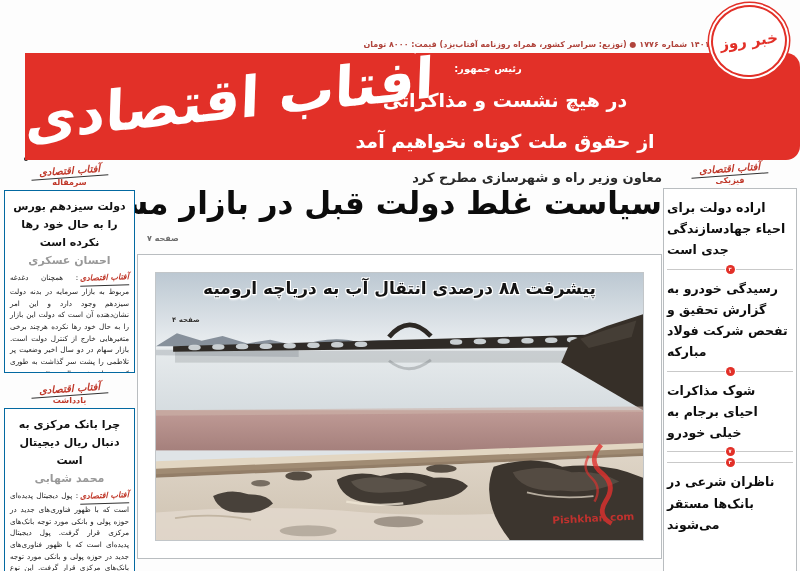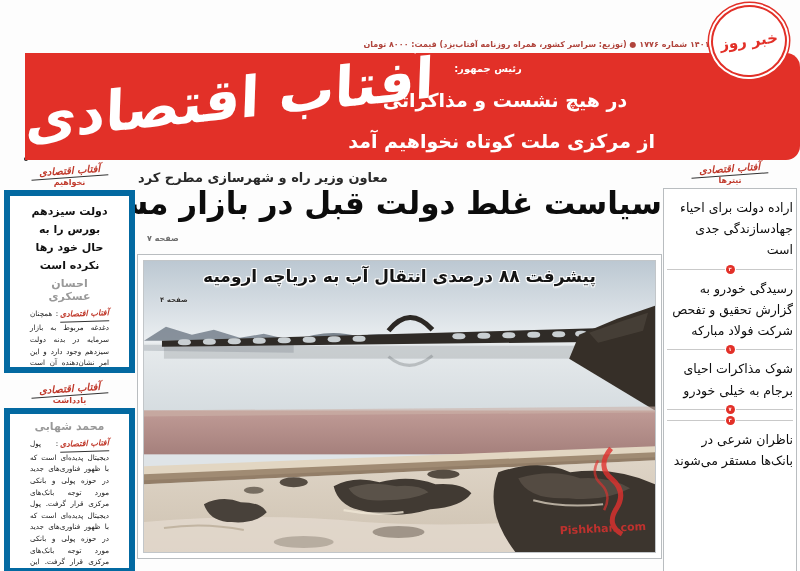--- a/index.html
+++ b/index.html
@@ -33,77 +33,77 @@
     position:absolute; top:-8px; left:30px; width:380px; text-align:center;
     color:#fff; font-size:56px; font-weight:bold; line-height:1.9;
     transform:rotate(-6deg) skewX(-8deg); white-space:nowrap;
   }
   .quote { position:absolute; top:10px; right:auto; left:330px; width:300px; color:#fff; text-align:center; }
   .quote-kicker { font-size:10px; font-weight:bold; text-align:center; padding-right:34px; margin-bottom:3px; }
   .quote-line { font-size:19px; font-weight:900; line-height:1.5; white-space:nowrap;margin-top:12px; }
   .band-dot { position:absolute; top:157px; right:auto; left:24px; width:4px; height:4px; background:#222; border-radius:50%; }
 
   
-  .kicker { position:absolute; top:170px; left:138px; width:524px; text-align:left;
+  .kicker { position:absolute; top:170px; left:138px; width:524px; text-align:right;
             font-size:13px; font-weight:bold; color:#2a2a2a; }
   .headline { position:absolute; top:185px; left:138px; width:524px; text-align:center;
               font-size:31px; font-weight:900; color:#0c0c0c; white-space:nowrap; }
   .headline-page { position:absolute; top:234px; right:auto; left:147px; font-size:8px;
                    font-weight:bold; color:#6d6d6d; }
 
   .photo-frame { position:absolute; top:254px; left:137px; width:525px; height:305px;
-                 border:1px solid #b9bdc0; background:#fff; padding:5px; }
+                 border:1px solid #b9bdc0; background:#fff; padding:17px; }
   .photo { position:relative; width:100%; height:100%; border:1px solid #c2c6c9; overflow:hidden; background:#dfe4e7; }
   .photo svg { display:block; width:100%; height:100%; }
   .caption { position:absolute; top:5px; left:0; right:0; z-index:2; text-align:center;
              font-size:17px; font-weight:900; color:#141414;
              text-shadow:-1px -1px 0 #fff, 1px -1px 0 #fff, -1px 1px 0 #fff, 1px 1px 0 #fff, 0 2px 2px rgba(255,255,255,.8); }
-  .caption-page { position:absolute; top:35px; right:auto; left:16px; z-index:2; font-size:7px;
+  .caption-page { position:absolute; top:43px; right:auto; left:16px; z-index:2; font-size:7px;
                   font-weight:bold; color:#333; text-shadow:0 0 2px #fff; }
   svg text.wm { font-family:"DejaVu Sans", sans-serif; font-weight:bold; }
 
   
   .col-left  { position:absolute; top:160px; right:auto; left:4px;  width:131px; }
   .col-right { position:absolute; top:158px; right:3px;  width:134px; height:413px; }
   .sec-head { text-align:center; margin-bottom:2px; line-height:1.1; }
   .sec-logo { display:inline-block; color:#c0392b; font-size:10px; font-weight:bold; font-style:italic;
               transform:rotate(-4deg); border-bottom:1.5px solid #333; padding:0 8px 1px; white-space:nowrap; }
   .sec-label { display:block; font-size:8px; color:#c0392b; font-weight:bold; margin-top:1px; }
-  .sbox { border:6px solid #0369a1; background:#fff; padding:4px 20px; overflow:hidden; }
+  .sbox { border:1px solid #0369a1; background:#fff; padding:4px 5px; overflow:hidden; }
   .box-editorial { height:183px; }
   .box-note { height:166px; margin-bottom:0; }
   .head2 { margin-top:5px; }
   .stitle { font-size:11px; font-weight:800; text-align:center; line-height:1.65; color:#111; margin:3px 0 1px; }
   .sby { font-size:11px; color:#999; text-align:center; font-weight:bold; margin:2px 0 5px; }
   .sbody { font-size:7.2px; color:#222; text-align:justify; line-height:1.62; }
   .inline-logo { color:#c0392b; font-style:italic; font-weight:bold; font-size:8px;
                  border-bottom:1px solid #333; display:inline-block; transform:rotate(-2deg); margin-left:2px; }
 
   .rbox { border:1px solid #b9bdc0; background:#fff; padding:5px 3px 0; height:385px; overflow:hidden; }
-  .ritem { font-size:12.5px; font-weight:400; text-align:right; line-height:1.7; color:#0d0d0d; padding:3px 0; }
+  .ritem { font-size:12.5px; font-weight:700; text-align:left; line-height:1.7; color:#0d0d0d; padding:3px 0; }
   .rsep { display:flex; align-items:center; height:11px; }
   .rsep .line { flex:1; border-top:1px solid #c9c9c9; }
   .rdot { width:9px; height:9px; background:#e23028; border-radius:50%; color:#fff; font-size:5px;
           line-height:9px; text-align:center; font-weight:bold; margin:0 1px; }
 </style>
 </head>
 <body>
 
 <div id="page">
 
   <div class="dateline">خرداد ۱۴۰۱ شماره ۱۷۷۶ ● (توزیع: سراسر کشور، همراه روزنامه آفتاب‌یزد)  قیمت: ۸۰۰۰ تومان</div>
   <div class="badge">
     <span>خبر روز</span>
   </div>
   <div class="band">
     <div class="masthead-logo">آفتاب اقتصادی</div>
     <div class="quote">
       <div class="quote-kicker">رئیس جمهور:</div>
       <div class="quote-line">در هیچ نشست و مذاکراتی</div>
-      <div class="quote-line">از مرکزی ملت کوتاه نخواهیم آمد</div>
+      <div class="quote-line">از حقوق ملت کوتاه نخواهیم آمد</div>
     </div>
   </div>
   <div class="band-dot"></div>
 
   <div class="kicker">معاون وزیر راه و شهرسازی مطرح کرد</div>
   <div class="headline">سیاست غلط دولت قبل در بازار مسکن</div>
   <div class="headline-page">صفحه ۷</div>
 
   <div class="photo-frame">
     <div class="photo">
@@ -196,47 +196,48 @@
           <path d="M455,200 q-8,14 3,24 q11,11 3,26" stroke="#e0312e" stroke-width="2.5" fill="none" opacity=".8"></path>
           <text class="wm" x="460" y="272" text-anchor="middle" font-size="11" fill="#e0312e" transform="rotate(-3 460 272)">Pishkhan.com</text>
         </g>
       </svg>
     </div>
   </div>
 
   <div class="col-left">
     <div class="sec-head">
       <span class="sec-logo">آفتاب اقتصادی</span>
-      <span class="sec-label">نخواهیم</span>
+      <span class="sec-label">سرمقاله</span>
     </div>
     <div class="sbox box-editorial">
       <div class="stitle">دولت سیزدهم بورس را به حال خود رها نکرده است</div>
       <div class="sby">احسان عسکری</div>
       <div class="sbody">
         <span class="inline-logo">آفتاب اقتصادی</span><span>: همچنان دغدغه مربوط به بازار سرمایه در بدنه دولت سیزدهم وجود دارد و این امر نشان‌دهنده آن است که دولت این بازار را به حال خود رها نکرده هرچند برخی متغیرهایی خارج از کنترل دولت است. بازار سهام در دو سال اخیر وضعیت پر تلاطمی را پشت سر گذاشت به طوری که پس از رشد خیالی ۳۰۰ درصدی در چهار ماهه ۱۳۹۹ وارد روند نزولی شد. دولت قبل در رشد و نزول بورس نقش مهمی داشت و باعث بی‌اعتمادی سرمایه گذاران به این بازار شد زیرا سرمایه خیلی از مردم که به دعوت...</span>
         
       </div>
     </div>
     <div class="sec-head head2">
       <span class="sec-logo">آفتاب اقتصادی</span>
       <span class="sec-label">یادداشت</span>
     </div>
     <div class="sbox box-note">
+      <div class="stitle">چرا بانک مرکزی به دنبال ریال دیجیتال است</div>
       <div class="sby">محمد شهابی</div>
       <div class="sbody">
         <span class="inline-logo">آفتاب اقتصادی</span><span>: پول دیجیتال پدیده‌ای است که با ظهور فناوری‌های جدید در حوزه پولی و بانکی مورد توجه بانک‌های مرکزی قرار گرفت. پول دیجیتال پدیده‌ای است که با ظهور فناوری‌های جدید در حوزه پولی و بانکی مورد توجه بانک‌های مرکزی قرار گرفت. این نوع پول در کنار پول نقد فیزیکی و ذخایری که بانک‌ها در بانک مرکزی نگهداری می‌کنند به عنوان شکل سوم</span>
         
       </div>
     </div>
   </div>
 
   <div class="col-right">
     <div class="sec-head">
       <span class="sec-logo">آفتاب اقتصادی</span>
-      <span class="sec-label">تیترها</span>
+      <span class="sec-label">فیزیکی</span>
     </div>
     <div class="rbox">
       <div class="ritem">اراده دولت برای احیاء جهادسازندگی جدی است</div>
       <div class="rsep">
           <span class="line"></span>
           <span class="rdot">۲</span>
           <span class="line"></span>
         </div>
       <div class="ritem">رسیدگی خودرو به گزارش تحقیق و تفحص شرکت فولاد مبارکه</div>
       <div class="rsep">

